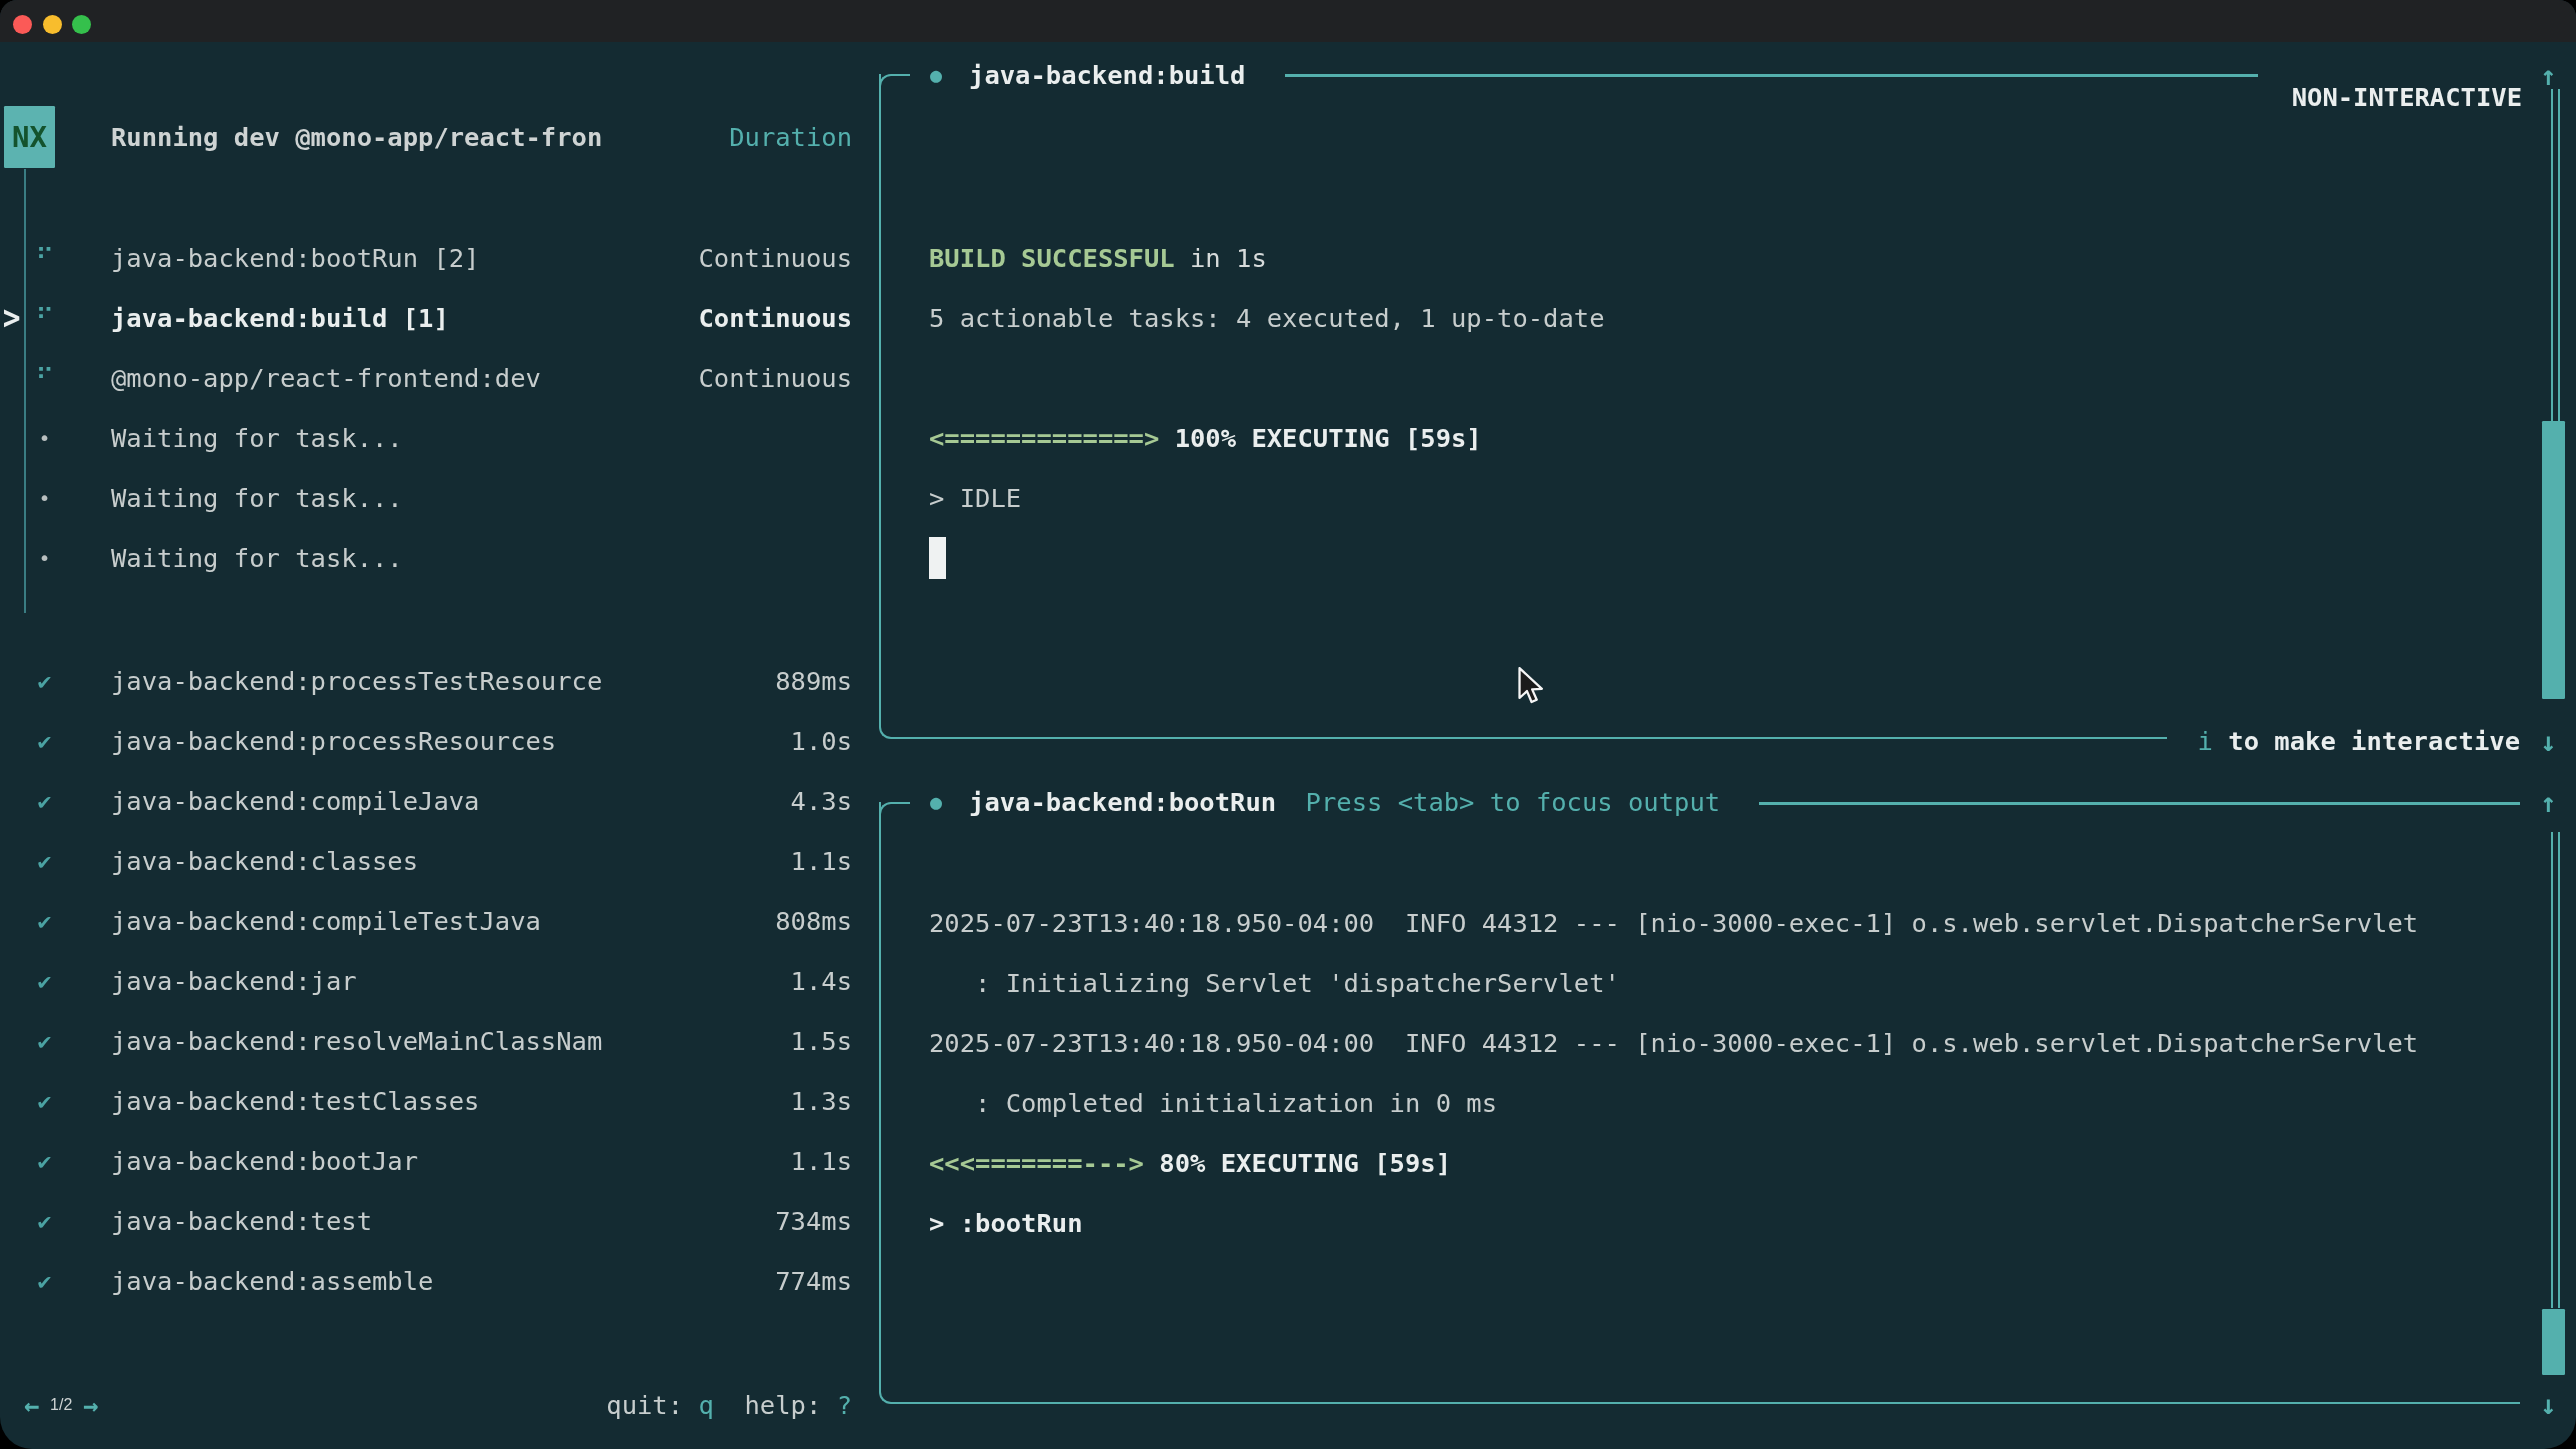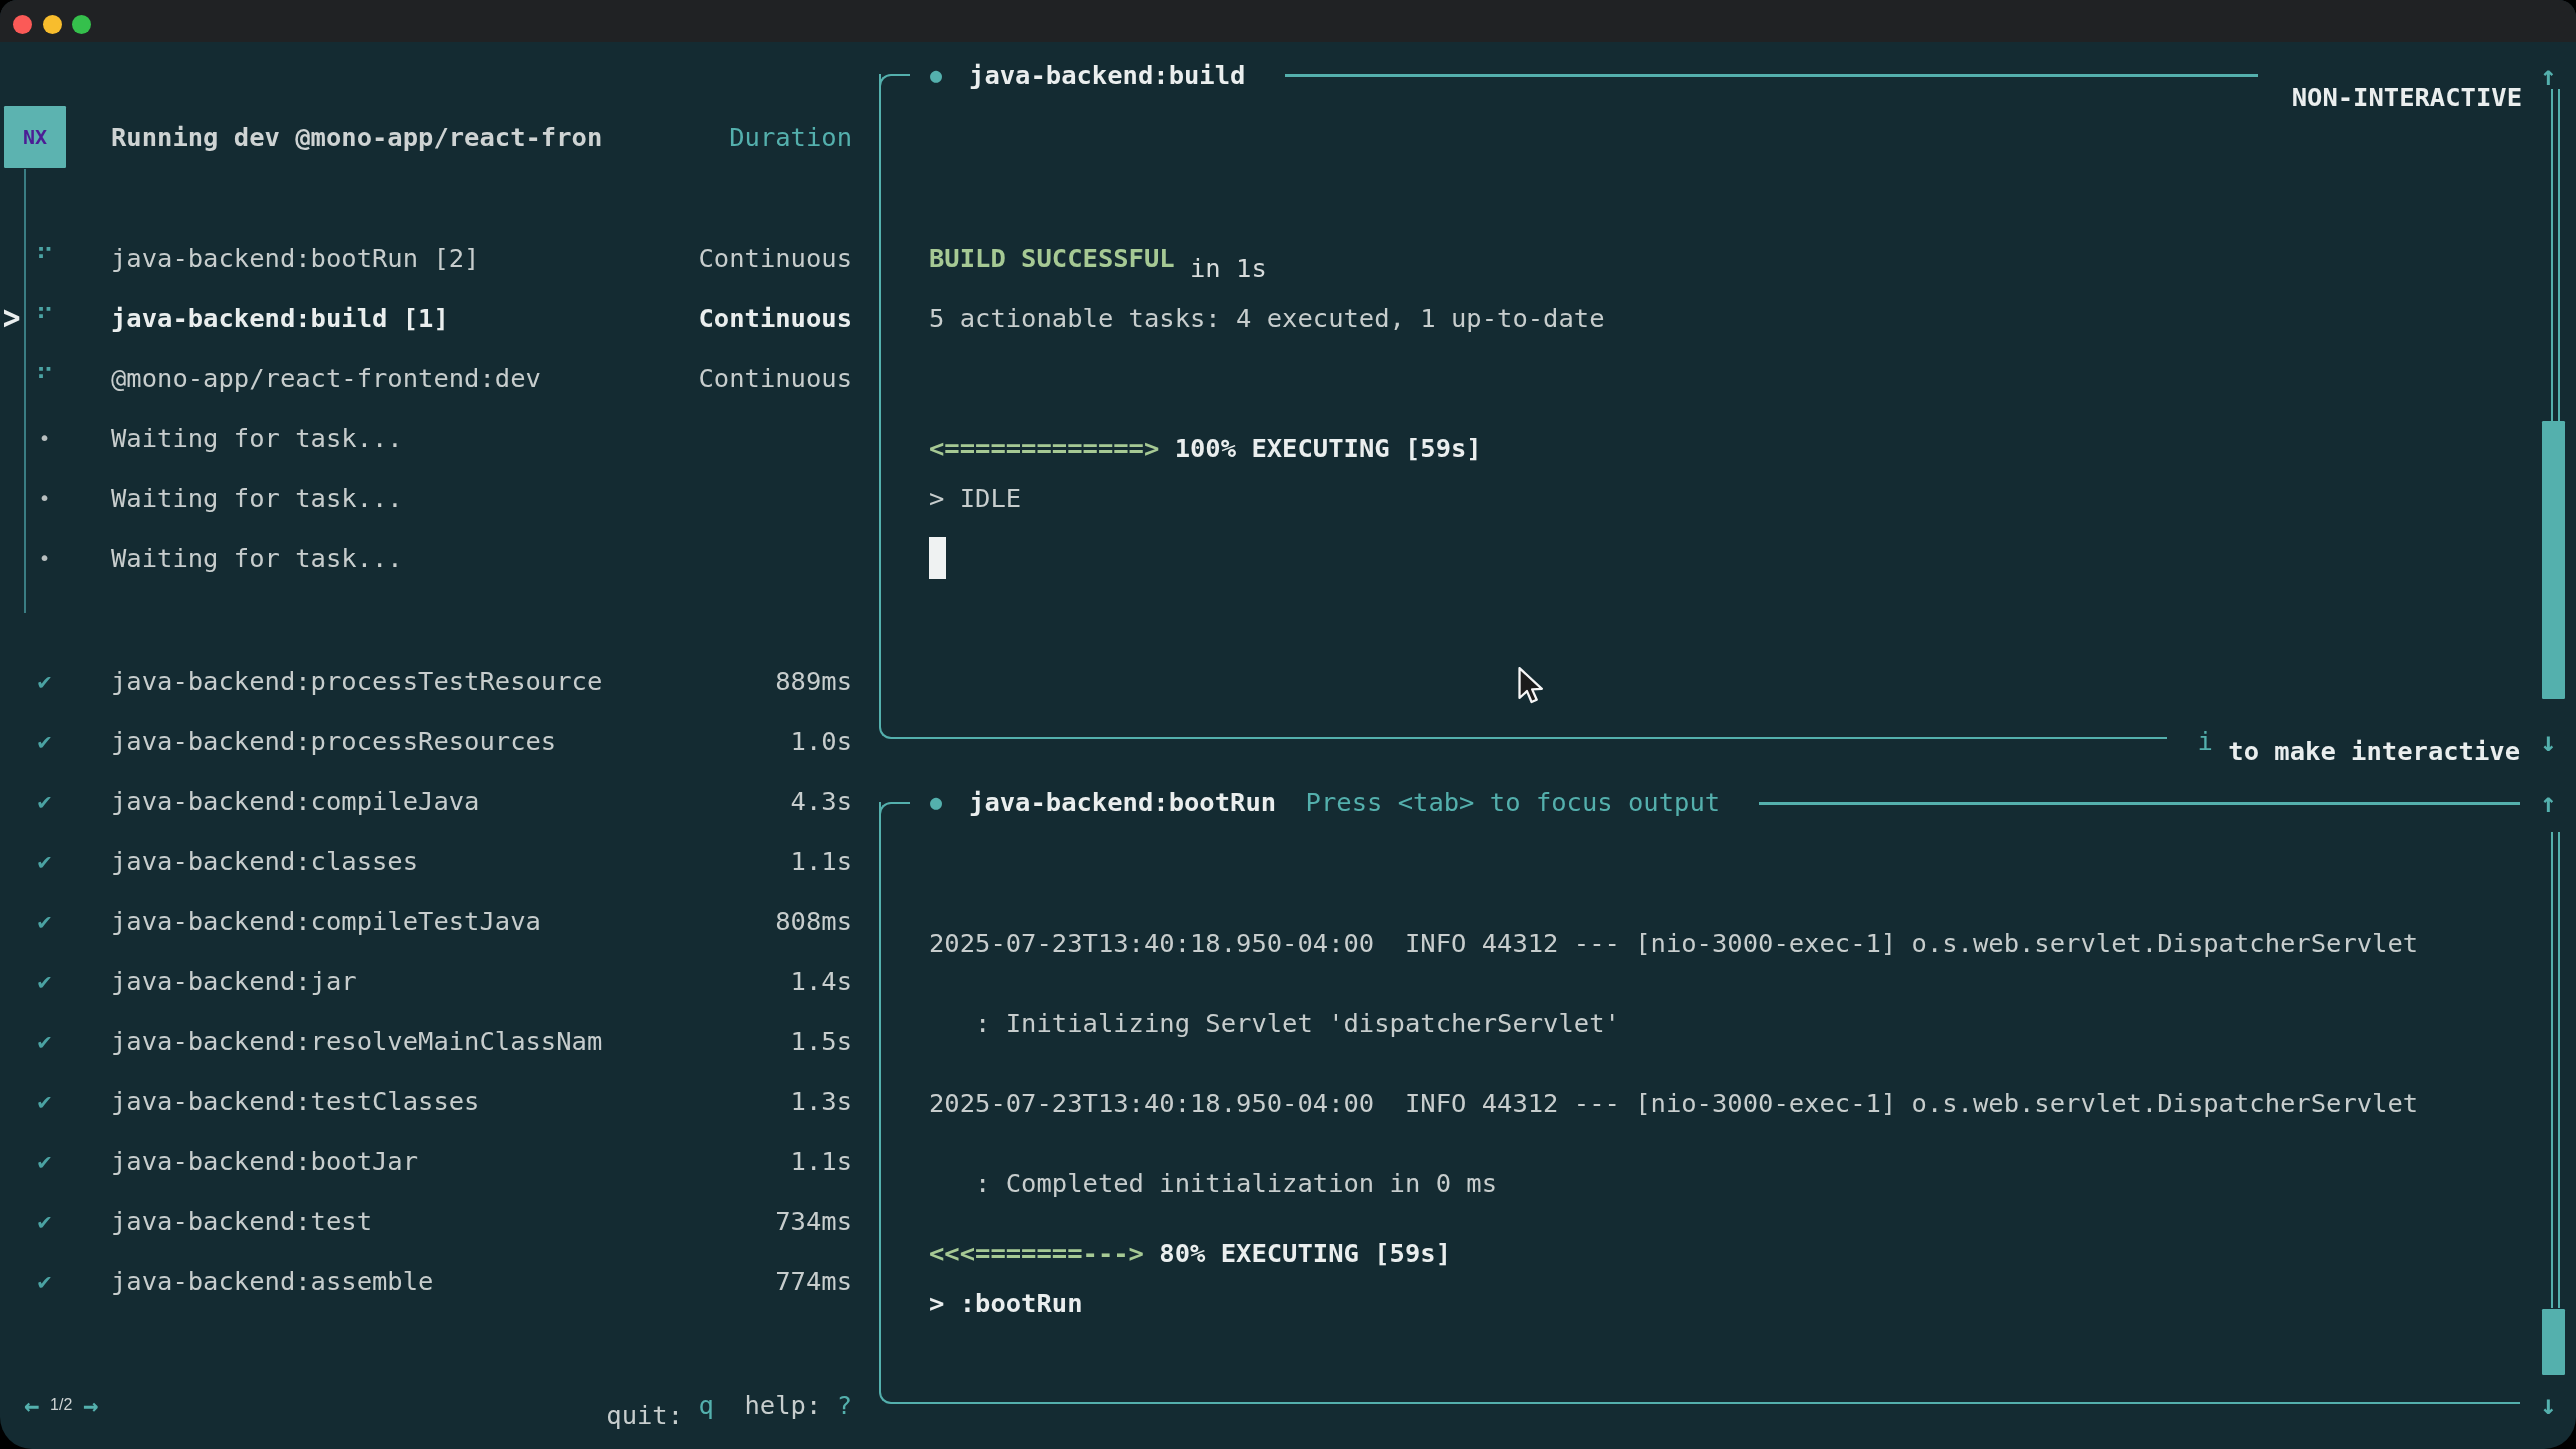--- a/index.html
+++ b/index.html
@@ -17,31 +17,31 @@
   *{margin:0;padding:0;box-sizing:border-box;}
   html,body{width:2576px;height:1449px;background:#000;}
   body{font-family:"DejaVu Sans Mono","DejaVu Sans",monospace;font-size:25.5px;color:var(--text);}
   .window{position:absolute;inset:0;background:var(--bg);border-radius:17.4px 17.4px 32px 32px;overflow:hidden;}
   .titlebar{position:absolute;top:0;left:0;right:0;height:42px;background:var(--titlebar);}
   .tl{position:absolute;top:14.8px;width:19px;height:19px;border-radius:50%;}
   .tl.red{left:13.4px;background:#fb5a57;}
   .tl.yellow{left:43px;background:#f8bd2d;}
   .tl.green{left:72px;background:#35c04c;}
   .row{height:60px;display:flex;align-items:center;}
-  .pre{white-space:pre;margin-top:20px;}
+  .pre{white-space:pre;}
   .bold{font-weight:700;color:var(--bright);}
   .teal{color:var(--accent);}
   .greenb{color:var(--green);font-weight:700;}
   .checkmark{color:var(--check);font-size:23px;}
   .arrow{color:var(--accent);font-weight:700;}
 
   
   .lp-header{position:absolute;left:0;top:106px;width:879px;height:62px;display:flex;align-items:center;padding-left:111px;padding-right:27px;}
-  .nx-logo{position:absolute;left:4px;top:106px;width:62px;height:62px;background:var(--logo);color:#4c1d95;
-           display:flex;align-items:center;justify-content:center;font-weight:700;font-size:20px;border-radius:1.3px;}
+  .nx-logo{position:absolute;left:4px;top:106px;width:51px;height:62px;background:var(--logo);color:#14532d;
+           display:flex;align-items:center;justify-content:center;font-weight:700;font-size:29px;border-radius:1.3px;}
   .lp-title{font-weight:700;color:#ced3d3;}
   .lp-duration{margin-left:auto;color:var(--accent);}
   .tree-line{position:absolute;left:23.5px;top:169px;width:2.7px;height:444px;background:var(--accent-dim);}
   .lp-tasks{position:absolute;left:0;top:228px;width:879px;}
   .lp-done{position:absolute;left:0;top:651px;width:879px;}
   .lrow{position:relative;height:60px;display:flex;align-items:center;padding-left:111px;padding-right:27px;}
   .lrow .licon{position:absolute;left:27px;width:35px;text-align:center;color:var(--spinner);}
   .lrow .ldot{color:#b9bfbf;font-size:20px;}
   .lrow .sel{position:absolute;left:2.7px;width:27px;color:var(--bright);font-weight:700;font-size:29.5px;transform:scaleY(1.12);}
   .lrow .status{margin-left:auto;}

